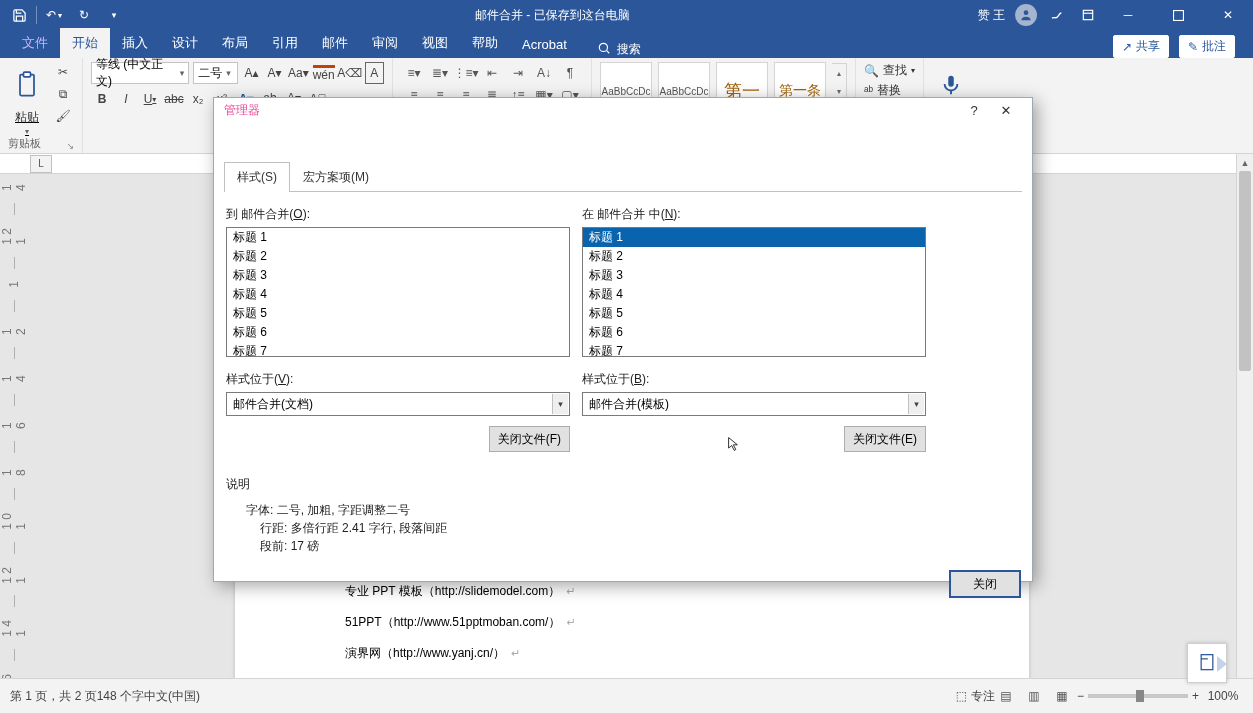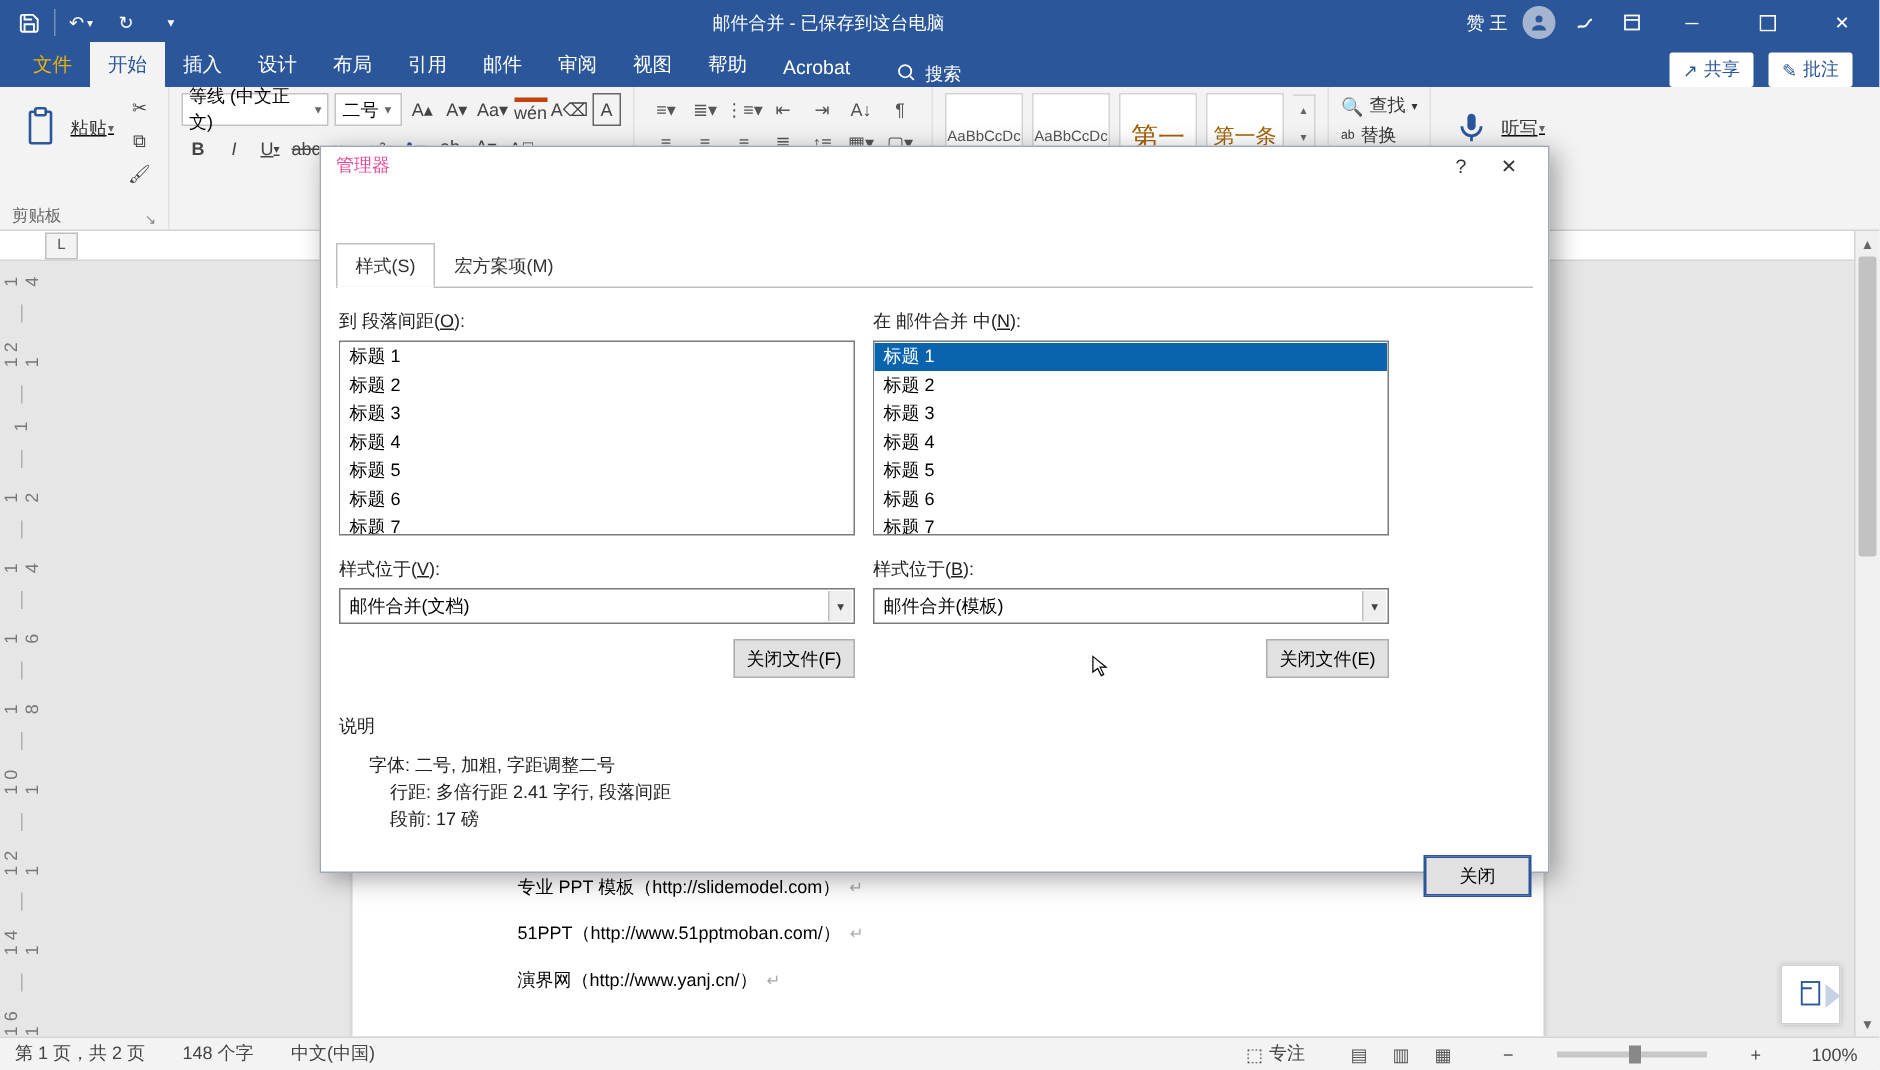--- a/index.html
+++ b/index.html
@@ -13,32 +13,32 @@
 .titlebar .title-center { flex: 1; text-align: center; font-size: 12px; color: #fff; }
 .titlebar .right { display: flex; align-items: center; gap: 4px; padding-right: 2px; height: 100%; }
 .titlebar .userlabel { font-size: 12px; padding: 0 6px; }
 .titlebar .avatar { width: 22px; height: 22px; border-radius: 50%; background: #a5b4cf; display: flex; align-items: center; justify-content: center; color: #2b579a; font-size: 13px; margin-right: 4px; }
 .winbtn { width: 46px; height: 30px; display: flex; align-items: center; justify-content: center; color: #fff; cursor: pointer; }
 
 
 .ribbon-tabs { background: #2b579a; height: 28px; display: flex; align-items: flex-end; padding: 0 10px; }
 .tab { padding: 6px 12px; font-size: 13px; color: #fff; cursor: pointer; }
 .tab.active { background: #f3f3f3; color: #2b579a; }
-.tab.file { color: #eab308; }
+.tab.file { color: #c4b5fd; }
 .ribbon-tabs .search-wrap { display: flex; align-items: center; margin-left: 18px; color: #fff; gap: 6px; }
 .ribbon-tabs .spacer { flex: 1; }
 .ribbon-right { display: flex; gap: 10px; padding-right: 8px; }
 .rr-btn { background: #fff; color: #2b579a; border: 1px solid #fff; padding: 2px 8px; border-radius: 2px; font-size: 12px; display: flex; gap: 4px; align-items: center; cursor: pointer; }
 
 
 .ribbon { background: #f3f3f3; border-bottom: 1px solid #d4d4d4; height: 96px; display: flex; position: relative; }
 .ribbon-group { border-right: 1px solid #e1e1e1; padding: 4px 8px 2px; display: flex; flex-direction: column; justify-content: space-between; }
 .ribbon-group .grp-body { display: flex; gap: 6px; align-items: flex-start; flex: 1; }
 .ribbon-group .grp-label { font-size: 11px; color: #666; text-align: center; }
-.paste-stack { display: flex; flex-direction: row; align-items: center; gap: 1px; text-decoration: underline; }
+.paste-stack { display: flex; flex-direction: column; align-items: center; gap: 1px; text-decoration: underline; }
 .big-btn { width: 38px; height: 46px; display: flex; align-items: center; justify-content: center; color: #2b579a; }
 .smallbtn-col { display: flex; flex-direction: column; gap: 2px; }
 .smallbtn { width: 22px; height: 20px; display: flex; align-items: center; justify-content: center; color: #444; cursor: pointer; }
 .font-row { display: flex; gap: 4px; align-items: flex-end; }
 .font-row .combo { height: 22px; border: 1px solid #c4c4c4; background: #fff; padding: 0 4px; display: flex; align-items: center; gap: 4px; cursor: pointer; }
 .font-row .combo .dd { color: #666; font-size: 9px; }
 .format-row { display: flex; gap: 2px; align-items: center; margin-top: 4px; }
 .fmtbtn { width: 22px; height: 22px; display: flex; align-items: center; justify-content: center; color: #444; cursor: pointer; font-size: 12px; }
 .fmtbtn.bold { font-weight: bold; }
 .fmtbtn.italic { font-style: italic; }
@@ -70,21 +70,21 @@
 .page .doc-line { margin-top: 388px; }
 
 
 .vscroll { position: absolute; right: 0; top: 154px; bottom: 22px; width: 17px; background: #f0f0f0; border-left: 1px solid #d4d4d4; }
 .vscroll .arrow { height: 17px; display: flex; align-items: center; justify-content: center; color: #666; cursor: pointer; font-size: 9px; }
 .vscroll .track { position: absolute; top: 17px; bottom: 17px; left: 0; right: 0; }
 .vscroll .thumb { position: absolute; top: 0; left: 2px; right: 2px; height: 200px; background: #c2c2c2; border-radius: 2px; }
 .vscroll .arrow.down { position: absolute; bottom: 0; left: 0; right: 0; }
 
 
-.statusbar { position: absolute; bottom: 0; left: 0; right: 0; height: 22px; background: #f3f3f3; border-top: 1px solid #d4d4d4; display: flex; align-items: center; padding: 0 10px; font-size: 12px; color: #444; gap: 25px; }
+.statusbar { position: absolute; bottom: 0; left: 0; right: 0; height: 35px; background: #f3f3f3; border-top: 1px solid #d4d4d4; display: flex; align-items: center; padding: 0 10px; font-size: 12px; color: #444; gap: 0; }
 .statusbar .spacer { flex: 1; }
 .statusbar .view-btns { display: flex; gap: 6px; align-items: center; }
 .statusbar .vb { width: 22px; height: 18px; display: flex; align-items: center; justify-content: center; color: #555; cursor: pointer; }
 .zoom-slider { width: 100px; height: 4px; background: #c8c8c8; position: relative; }
 .zoom-slider .handle { position: absolute; left: 48px; top: -4px; width: 8px; height: 12px; background: #888; }
 .zoom-label { min-width: 40px; text-align: center; }
 
 
 .dialog-modal { position: absolute; left: 213px; top: 97px; width: 820px; height: 485px; background: #fff; border: 1px solid #9fa7b3; box-shadow: 4px 4px 16px rgba(0,0,0,.35); z-index: 50; display: flex; flex-direction: column; }
 .dlg-titlebar { height: 30px; display: flex; align-items: center; padding: 0 10px; }
@@ -418,21 +418,21 @@
     <div class="cb">✕</div>
   </div>
   <div class="dlg-tabs">
     <div class="dlg-tab active"><span>样式(S)</span></div>
     <div class="dlg-tab"><span>宏方案项(M)</span></div>
   </div>
   <div class="dlg-body">
     <div class="dlg-cols">
 
       <div class="dlg-col">
-        <div class="lbl"><span>到 段落间距(</span><u>O</u><span>):</span></div>
+        <div class="lbl"><span>到 邮件合并(</span><u>O</u><span>):</span></div>
         <div class="listbox">
           <div class="item">标题 1</div>
           <div class="item">标题 2</div>
           <div class="item">标题 3</div>
           <div class="item">标题 4</div>
           <div class="item">标题 5</div>
           <div class="item">标题 6</div>
           <div class="item">标题 7</div>
 
         </div>

